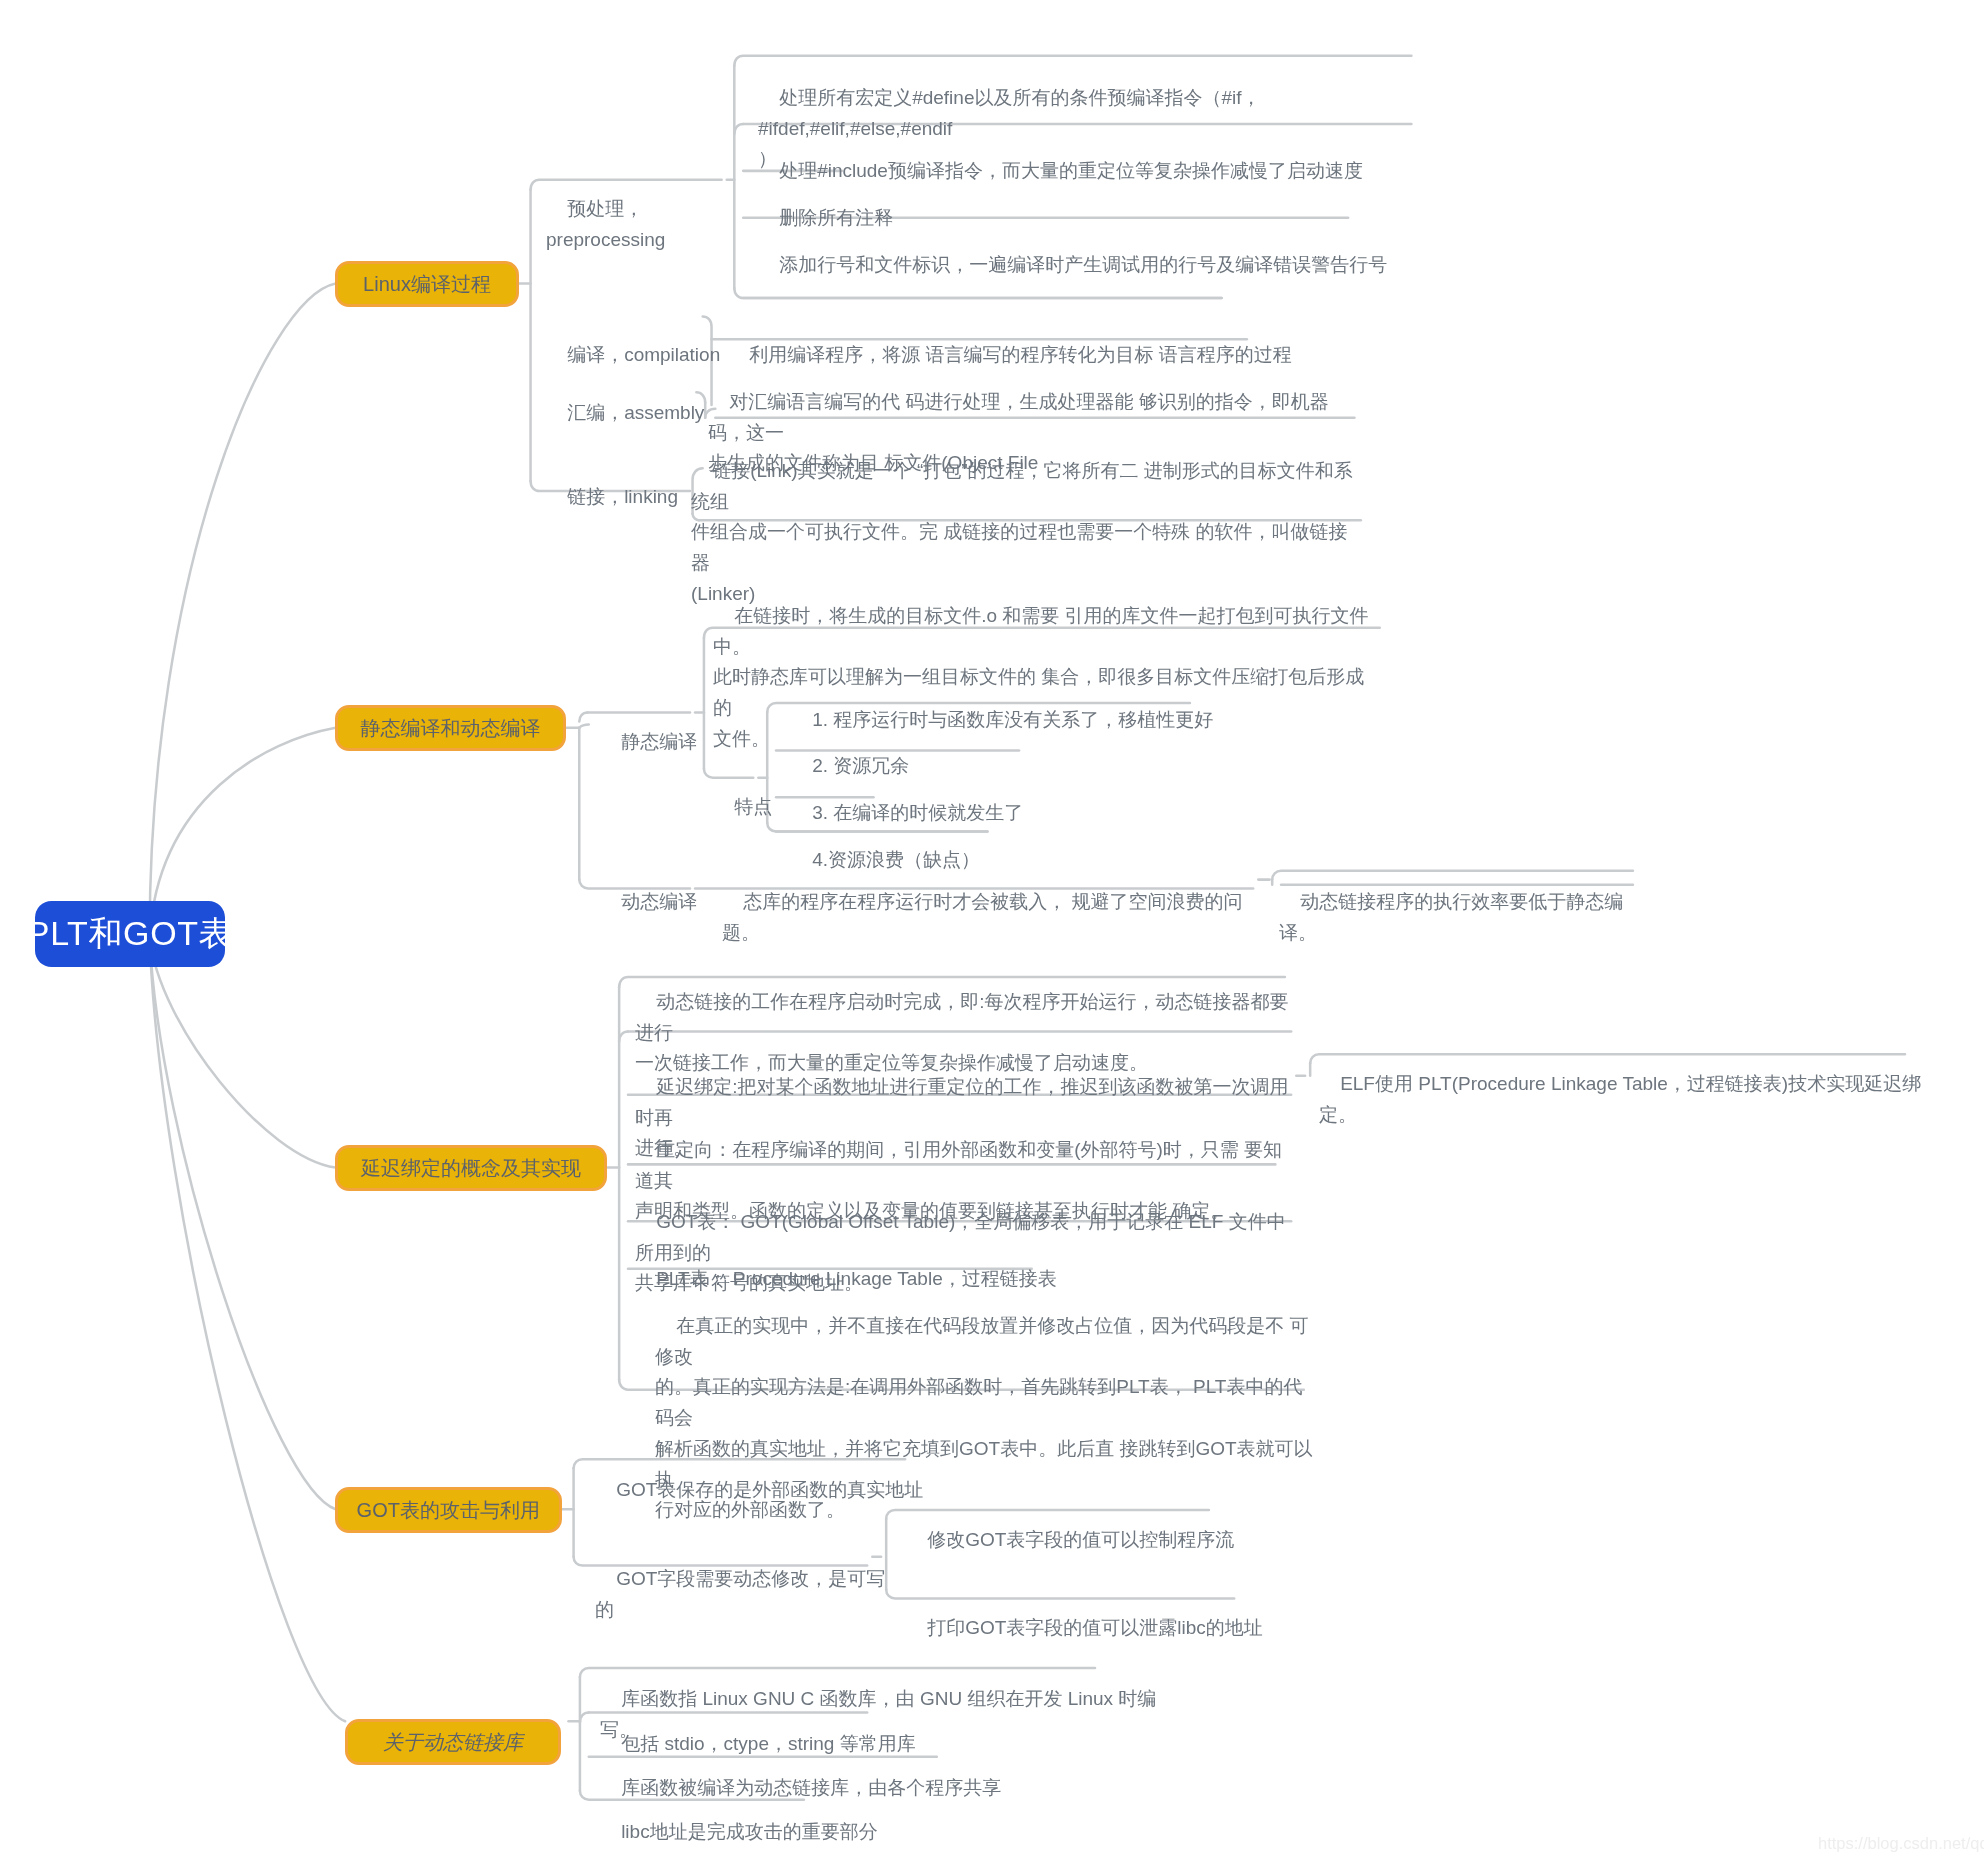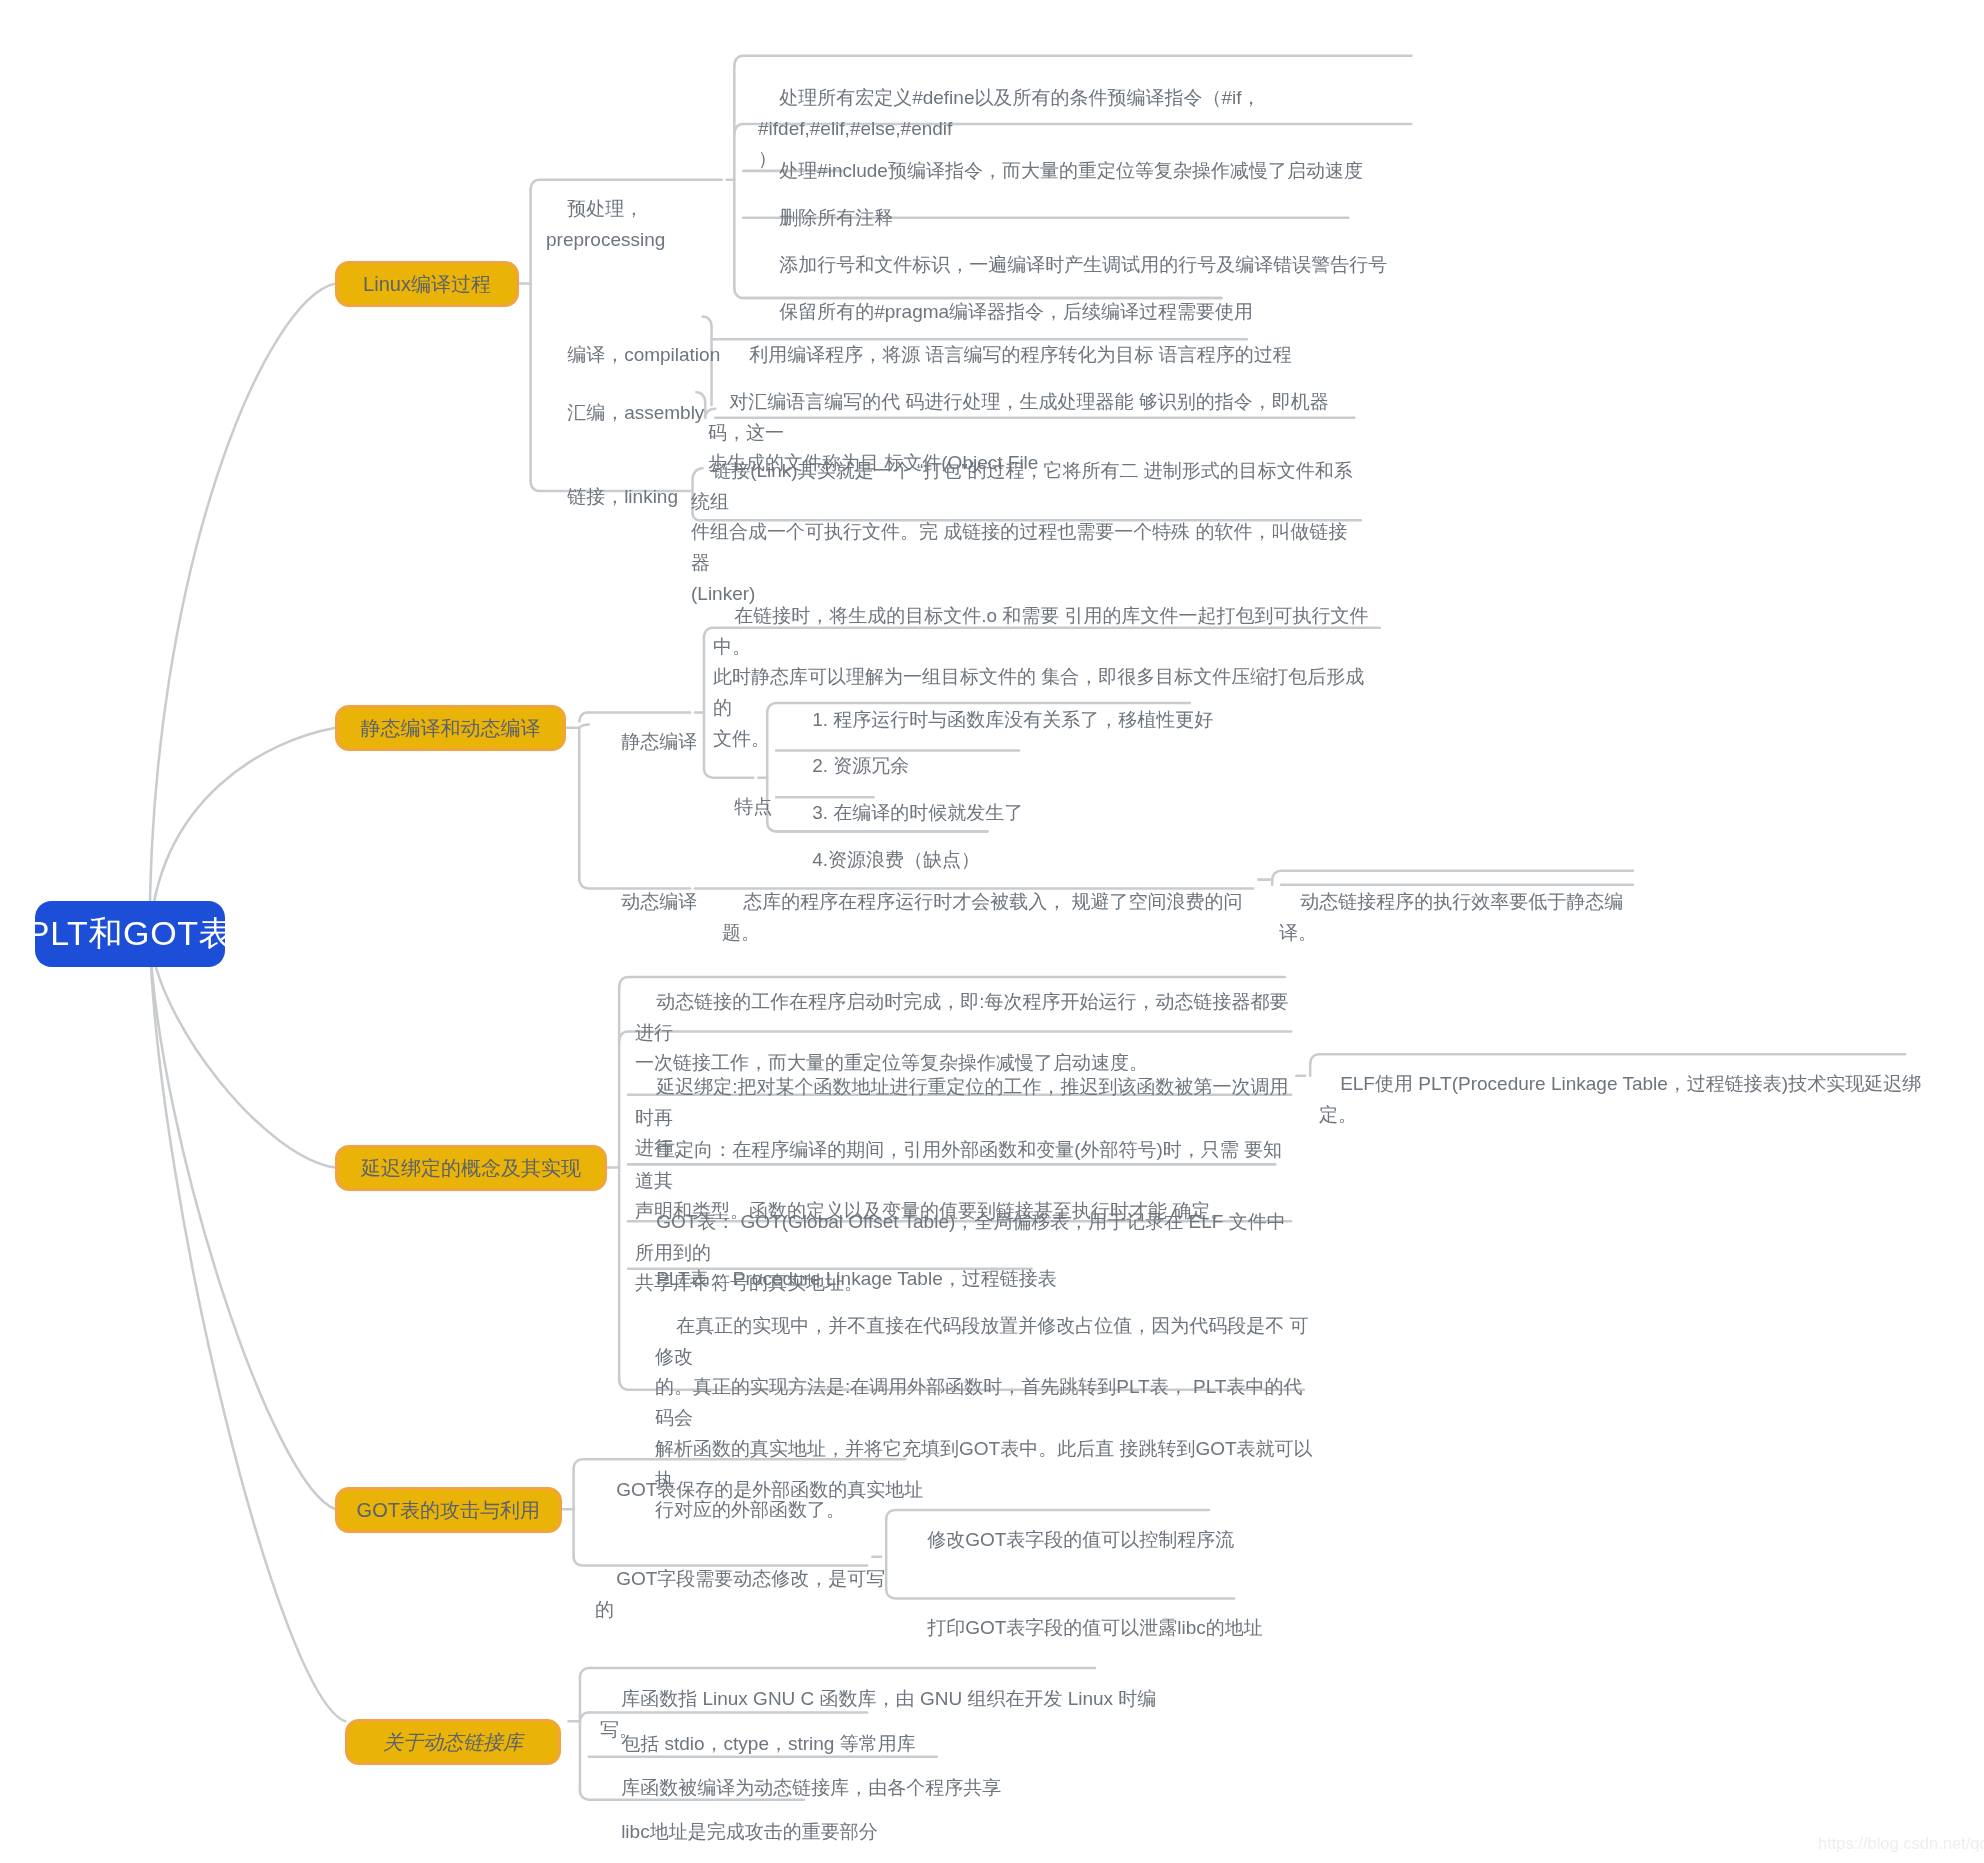--- a/index.html
+++ b/index.html
@@ -155,23 +155,20 @@
   </div>
   <div class="node leaf" style="left:758px;top:125px;width:633px;">
     <span>处理#include预编译指令，而大量的重定位等复杂操作减慢了启动速度</span>
   </div>
   <div class="node leaf" style="left:758px;top:172px;width:316px;">
     <span>删除所有注释</span>
   </div>
   <div class="node leaf" style="left:758px;top:219px;width:646px;">
     <span>添加行号和文件标识，一遍编译时产生调试用的行号及编译错误警告行号</span>
   </div>
-  <div class="node leaf" style="left:758px;top:266px;width:633px;">
-    <span>保留所有的#pragma编译器指令，后续编译过程需要使用</span>
-  </div>
 
   <div class="node leaf" style="left:546px;top:309px;width:190px;">
     <span>编译，compilation</span>
   </div>
   <div class="node leaf" style="left:728px;top:309px;width:570px;">
     <span>利用编译程序，将源 语言编写的程序转化为目标 语言程序的过程</span>
   </div>
 
   <div class="node leaf" style="left:546px;top:367px;width:190px;">
     <span>汇编，assembly</span>

